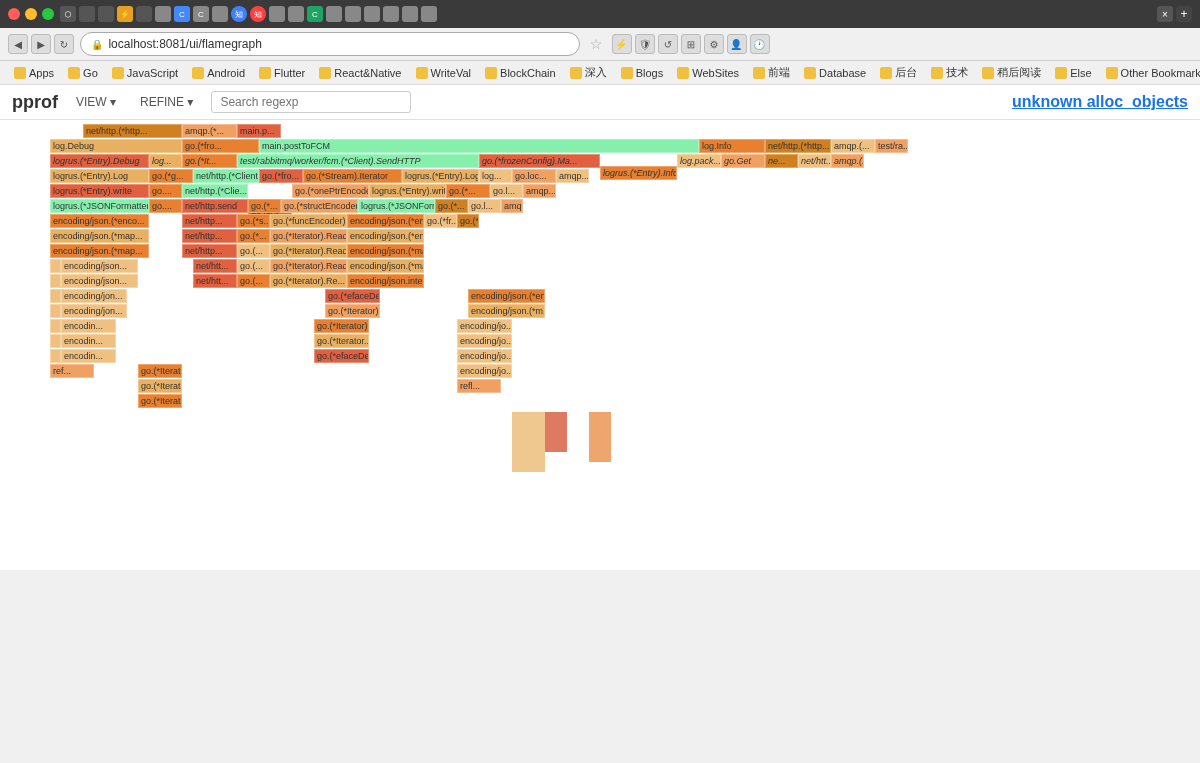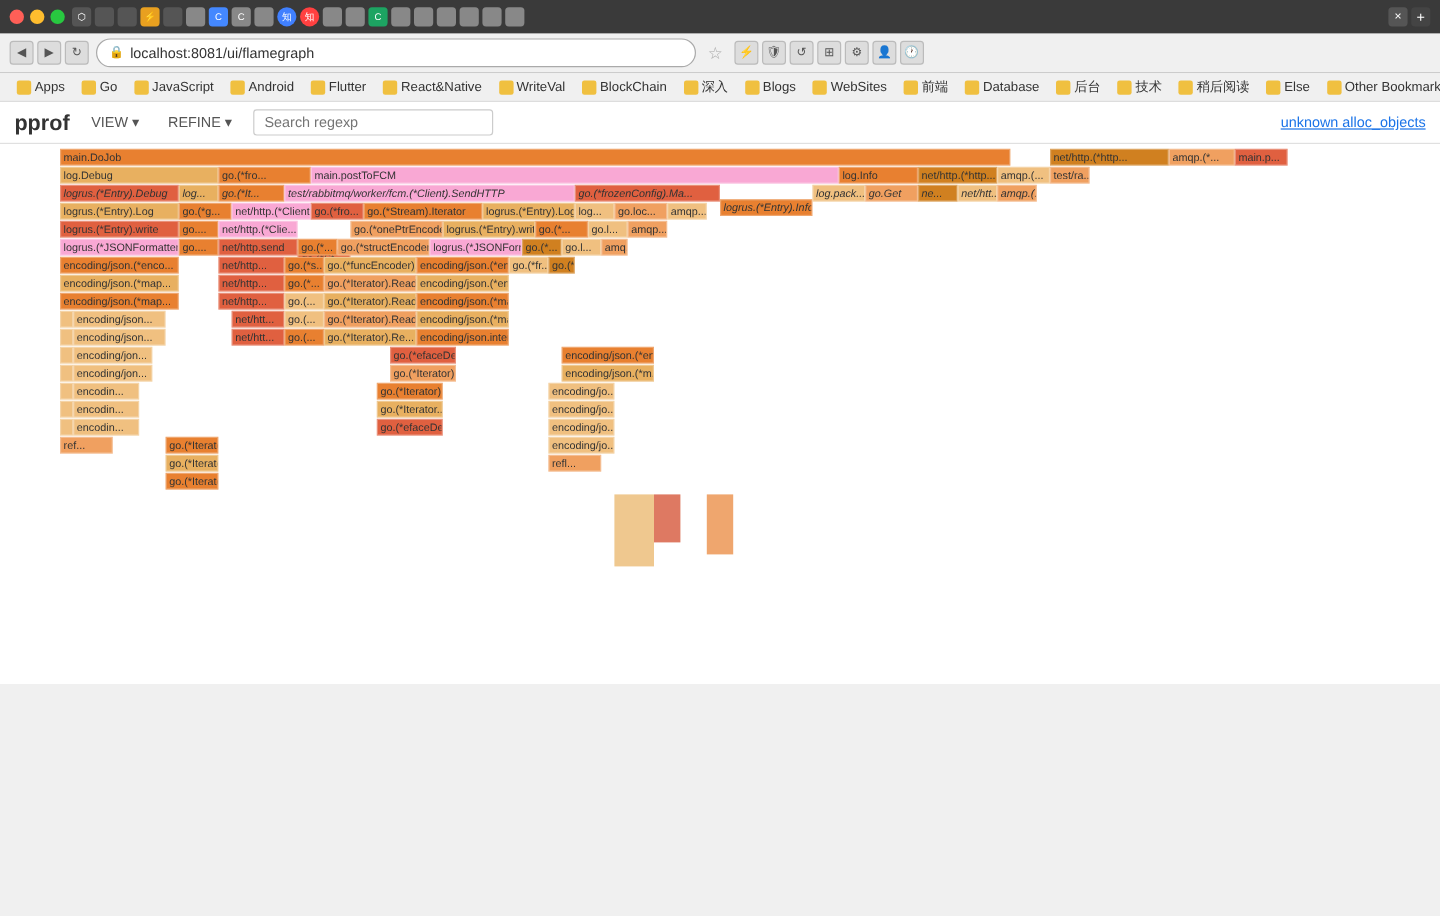--- a/index.html
+++ b/index.html
@@ -26,39 +26,39 @@
     .bookmark-item { display: flex; align-items: center; gap: 3px; padding: 2px 6px; border-radius: 3px; cursor: pointer; white-space: nowrap; }
     .bk-icon { width: 12px; height: 12px; background: #888; border-radius: 2px; display: inline-block; flex-shrink: 0; }
     .bk-icon.folder { background: #f0c040; }
     .other-bookmarks { margin-left: auto; }
 
     
     .pprof-toolbar { background: white; border-bottom: 1px solid #e0e0e0; padding: 6px 12px; display: flex; align-items: center; gap: 12px; }
     .pprof-title { font-size: 18px; font-weight: bold; color: #333; }
     .pprof-menu-item { font-size: 12px; color: #555; cursor: pointer; padding: 2px 6px; display: flex; align-items: center; gap: 2px; }
     .search-box { border: 1px solid #ccc; border-radius: 3px; padding: 3px 8px; font-size: 12px; width: 200px; color: #888; }
-    .unknown-link { margin-left: auto; color: #1a73e8; font-size: 12px; text-decoration: underline; cursor: pointer; }
+    .unknown-link { margin-left: auto; color: #1a73e8; font-size: 16px; text-decoration: underline; cursor: pointer; font-weight: bold; }
 
     .flame-block {
       height: 14px;
       font-size: 9px;
       color: #333;
       overflow: hidden;
       white-space: nowrap;
       cursor: pointer;
       border: 1px solid rgba(255,255,255,0.3);
       display: flex;
       align-items: center;
       padding: 0 2px;
       flex-shrink: 0;
     }
 
     .c-root { background: #e8a060; }
     .c-orange { background: #e88030; }
-    .c-red { background: #f9a8d4; }
+    .c-red { background: #86efac; }
     .c-salmon { background: #e06040; }
     .c-yellow { background: #e8b060; }
     .c-light { background: #f0c080; }
     .c-peach { background: #f0a060; }
     .c-amber { background: #d08020; }
 
     .flame-wrapper { padding: 4px; background: white; min-height: 450px; overflow: hidden; }
   </style>
 </head>
 <body>
@@ -221,21 +221,20 @@
   </div>
   <input class="search-box" type="text" placeholder="Search regexp" style="">
   <span class="unknown-link">unknown alloc_objects</span>
 </div>
 
 <div class="flame-wrapper">
   <div id="flamegraph" style="width:1100px; position:relative; margin: 0 auto;">
 
 
     <div style="display:flex; width:100%; margin-bottom:1px; height:14px;">
-      <div class="flame-block c-orange" style="width:72%;">main.DoJob</div>
       <div class="flame-block" style="width:3%; background:transparent;"></div>
       <div class="flame-block c-amber" style="width:9%;">net/http.(*http...</div>
       <div class="flame-block c-peach" style="width:5%;">amqp.(*...</div>
       <div class="flame-block c-salmon" style="width:4%;">main.p...</div>
       <div style="flex:1;"></div>
     </div>
 
     <div style="display:flex; width:100%; margin-bottom:1px; height:14px;">
       <div class="flame-block c-yellow" style="width:12%;">log.Debug</div>
       <div class="flame-block c-orange" style="width:7%;">go.(*fro...</div>

